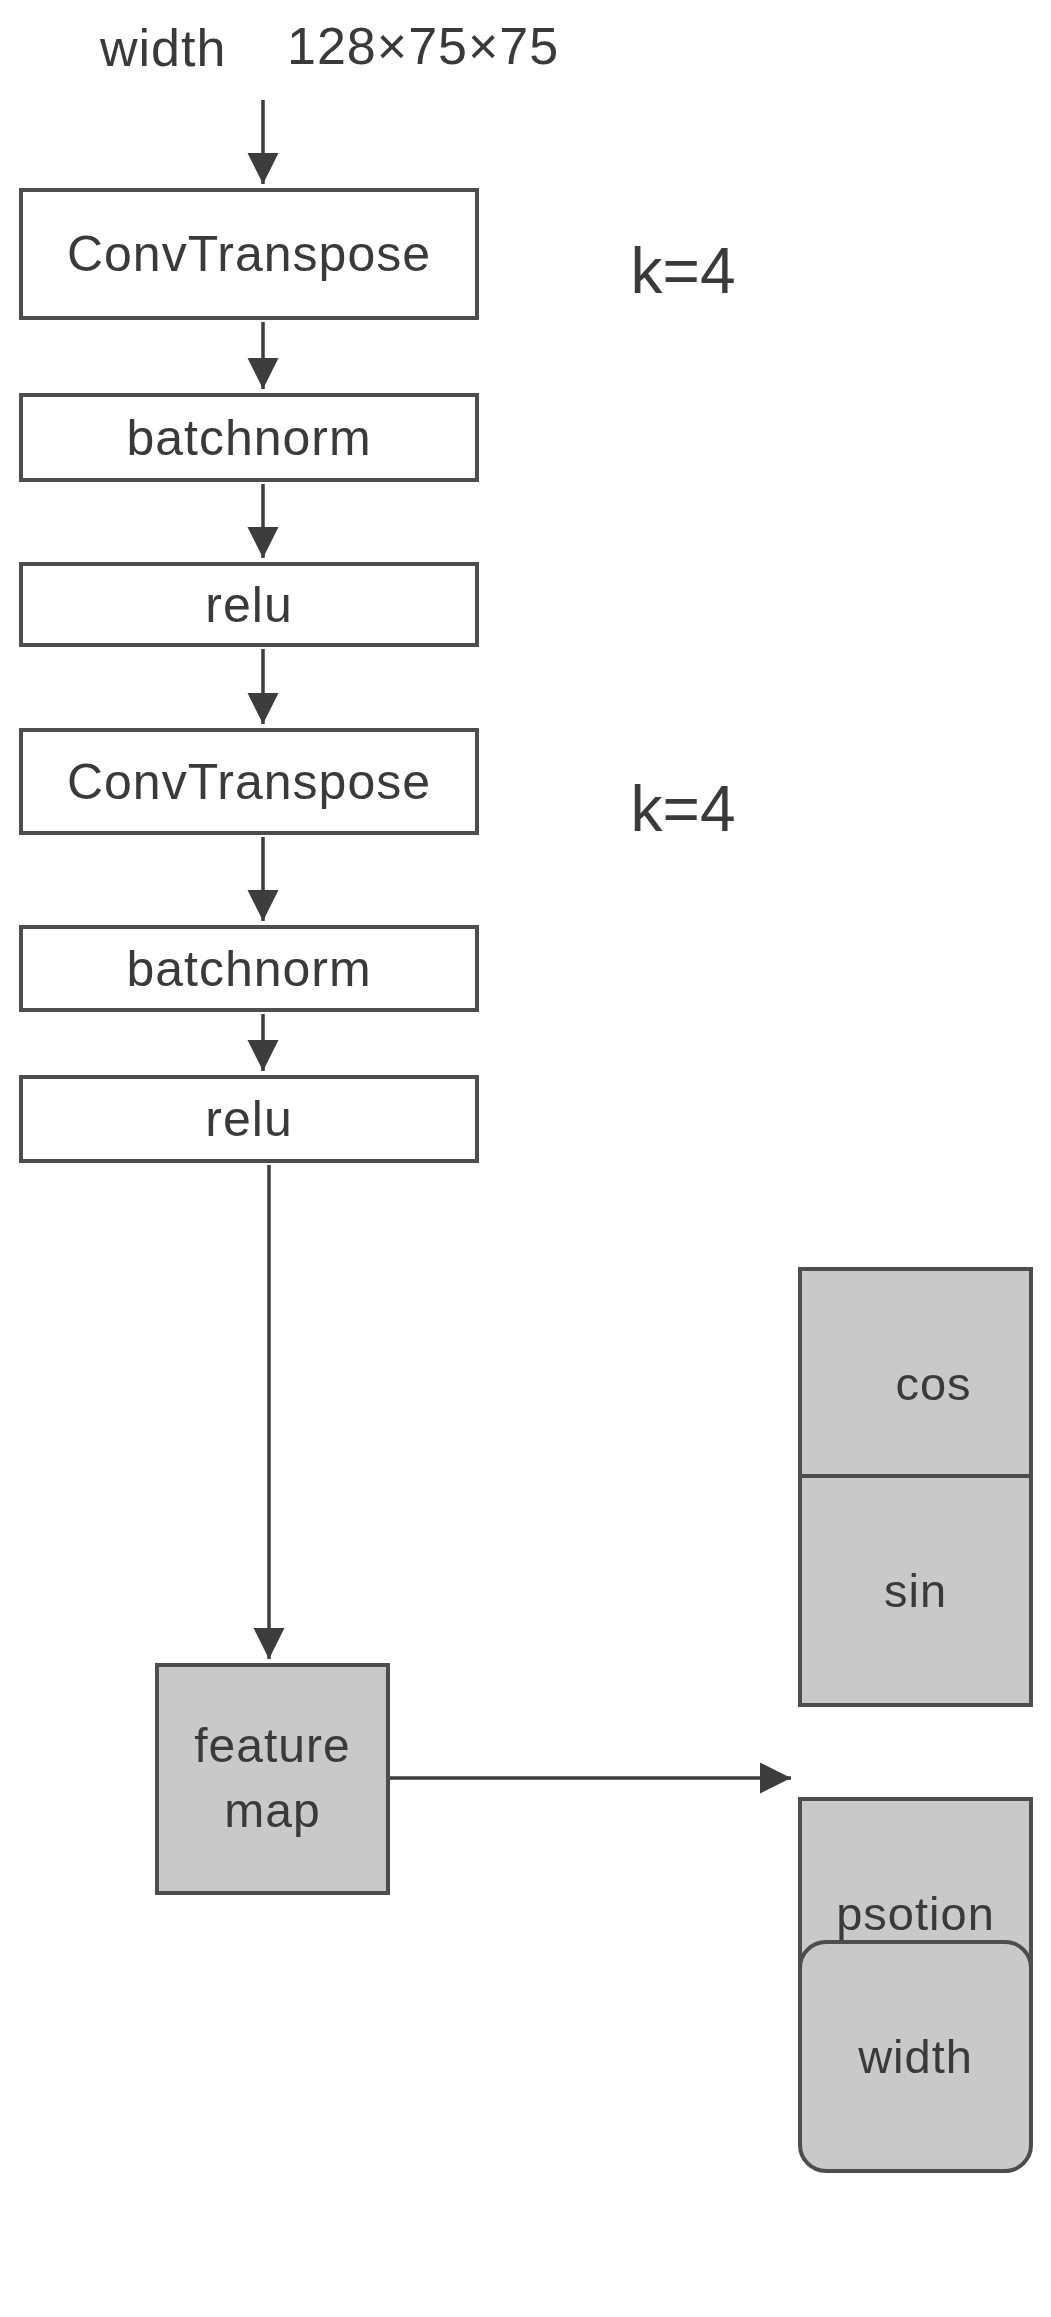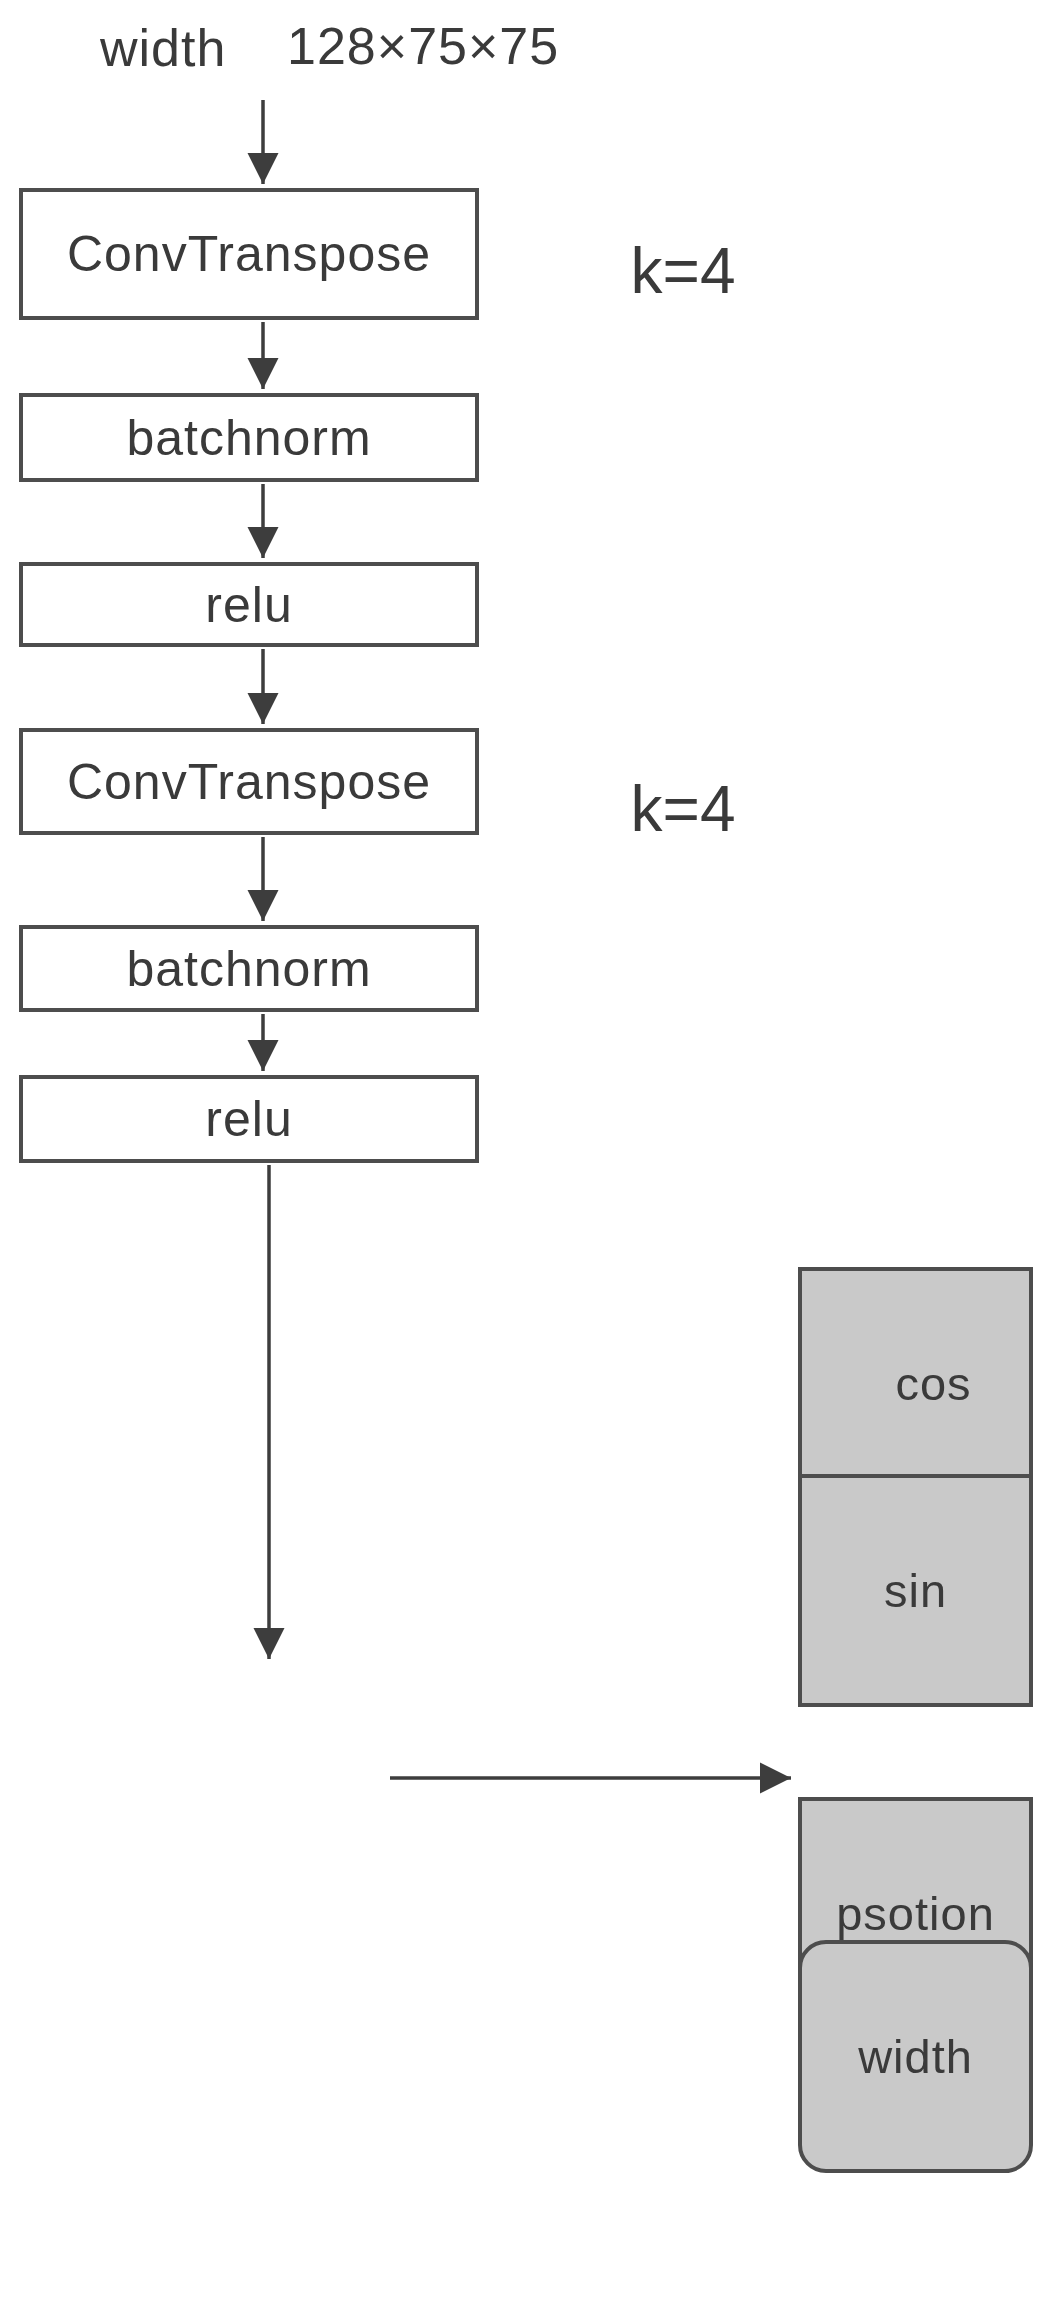--- a/index.html
+++ b/index.html
@@ -90,19 +90,23 @@
 
   <div class="layer-box lb3">relu</div>
 
   <div class="layer-box lb4">ConvTranspose</div>
   <div class="kparam kp2">k=4</div>
 
   <div class="layer-box lb5">batchnorm</div>
 
   <div class="layer-box lb6">relu</div>
 
+  <div class="gray-box feature-map">
+    <span>feature</span>
+    <span>map</span>
+  </div>
 
   <div class="gray-box outbox ob1">cos</div>
   <div class="gray-box outbox ob2">sin</div>
   <div class="gray-box outbox ob3">psotion</div>
   <div class="gray-box outbox ob4">width</div>
 
 </div>
 
 </body></html>

